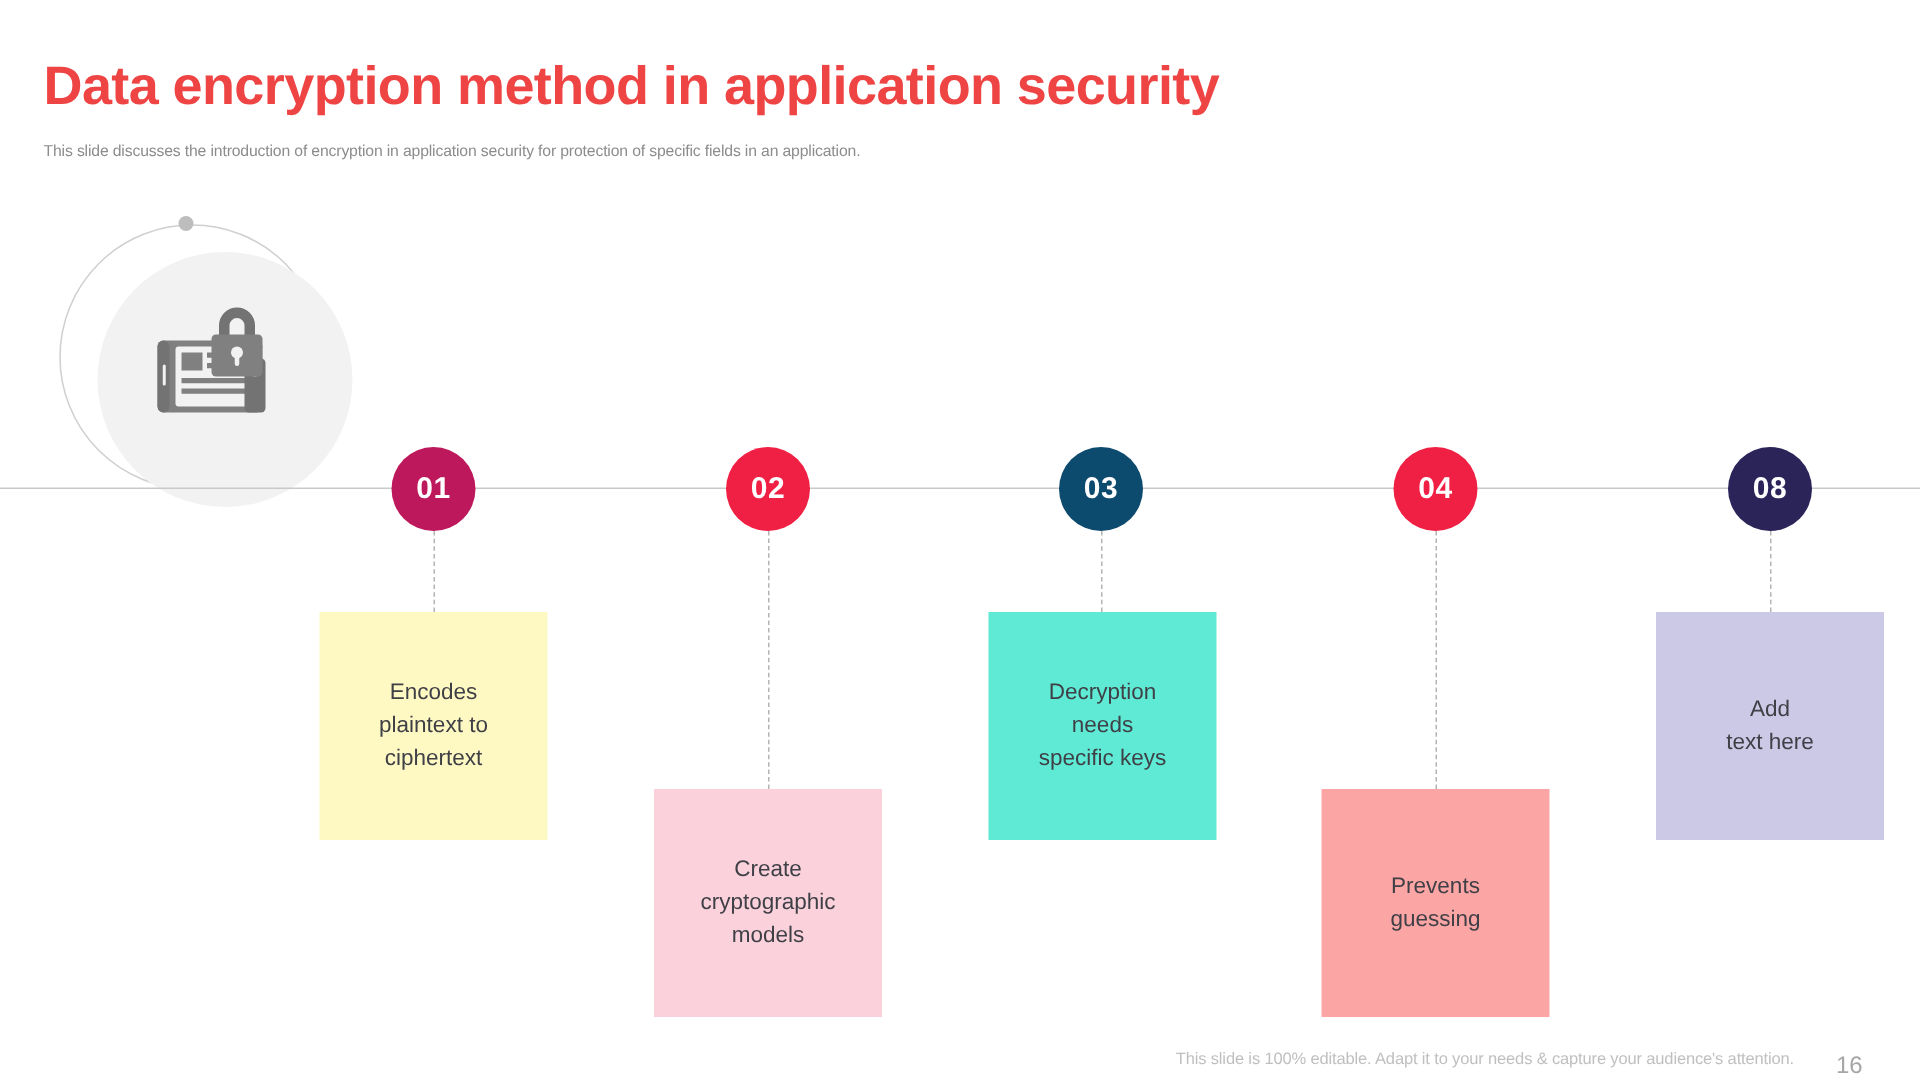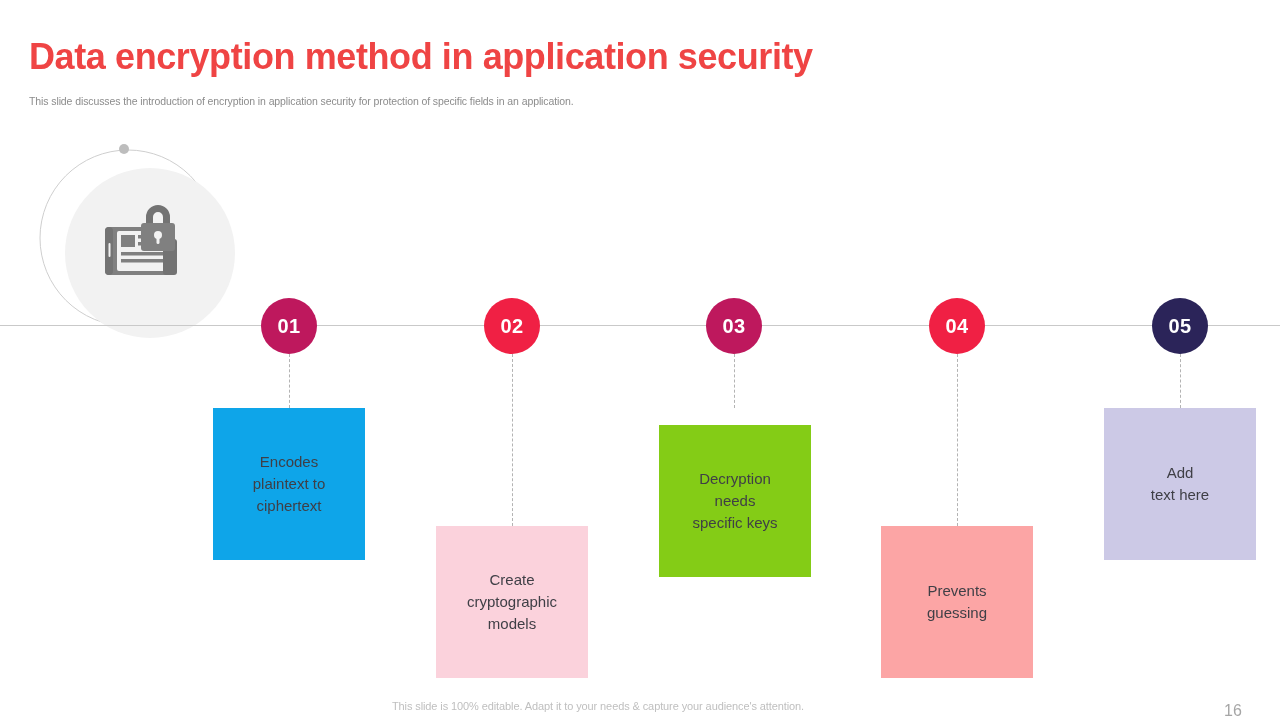--- a/index.html
+++ b/index.html
@@ -125,21 +125,21 @@
     padding: 6px;
     z-index: 2;
   }
 
   
   .footer-note {
     position: absolute;
     left: 0;
     top: 700px;
     width: 1196px;
-    text-align: center;
+    text-align: right;
     font-size: 11px;
     color: #bfbfbf;
     letter-spacing: -0.1px;
   }
 
   .page-number {
     position: absolute;
     left: 1224px;
     top: 702px;
     font-size: 16px;
@@ -186,51 +186,51 @@
       <rect x="56.5" y="41" width="3" height="8" rx="1.5" fill="#f2f2f2"></rect>
     </svg>
   </div>
 
   <div class="timeline-axis"></div>
 
   <div class="connector" style="left:289px; top:354px; height:54px;"></div>
   <div class="node" style="left:261px; background:#be185d;">
     <span>01</span>
   </div>
-  <div class="card" style="left:213px; top:408px; background:#0ea5e9;">
+  <div class="card" style="left:213px; top:408px; background:#fef9c3;">
     <span class="card-text">Encodes<br>plaintext to<br>ciphertext</span>
   </div>
 
   <div class="connector" style="left:512px; top:354px; height:172px;"></div>
   <div class="node" style="left:484px; background:#f02044;">
     <span>02</span>
   </div>
   <div class="card" style="left:436px; top:526px; background:#fbd2dc;justify-content:center;">
     <span class="card-text">Create<br>cryptographic<br>models</span>
   </div>
 
   <div class="connector" style="left:734px; top:354px; height:54px;"></div>
-  <div class="node" style="left:706px; background:#be185d;">
+  <div class="node" style="left:706px; background:#0c4a6e;">
     <span>03</span>
   </div>
-  <div class="card" style="left:659px; top:408px; background:#84cc16;margin-top:17px;">
+  <div class="card" style="left:659px; top:408px; background:#5eead4;">
     <span class="card-text">Decryption<br>needs<br>specific keys</span>
   </div>
 
   <div class="connector" style="left:957px; top:354px; height:172px;"></div>
   <div class="node" style="left:929px; background:#f02044;">
     <span>04</span>
   </div>
   <div class="card" style="left:881px; top:526px; background:#fca5a5;">
     <span class="card-text">Prevents<br>guessing</span>
   </div>
 
   <div class="connector" style="left:1180px; top:354px; height:54px;"></div>
   <div class="node" style="left:1152px; background:#2b2459;">
-    <span>05</span>
+    <span>08</span>
   </div>
   <div class="card" style="left:1104px; top:408px; background:#ccc9e6;">
     <span class="card-text">Add<br>text here</span>
   </div>
 
   <div class="footer-note">This slide is 100% editable. Adapt it to your needs &amp; capture your audience's attention.</div>
 
   <div class="page-number">16</div>
 
 </div>

